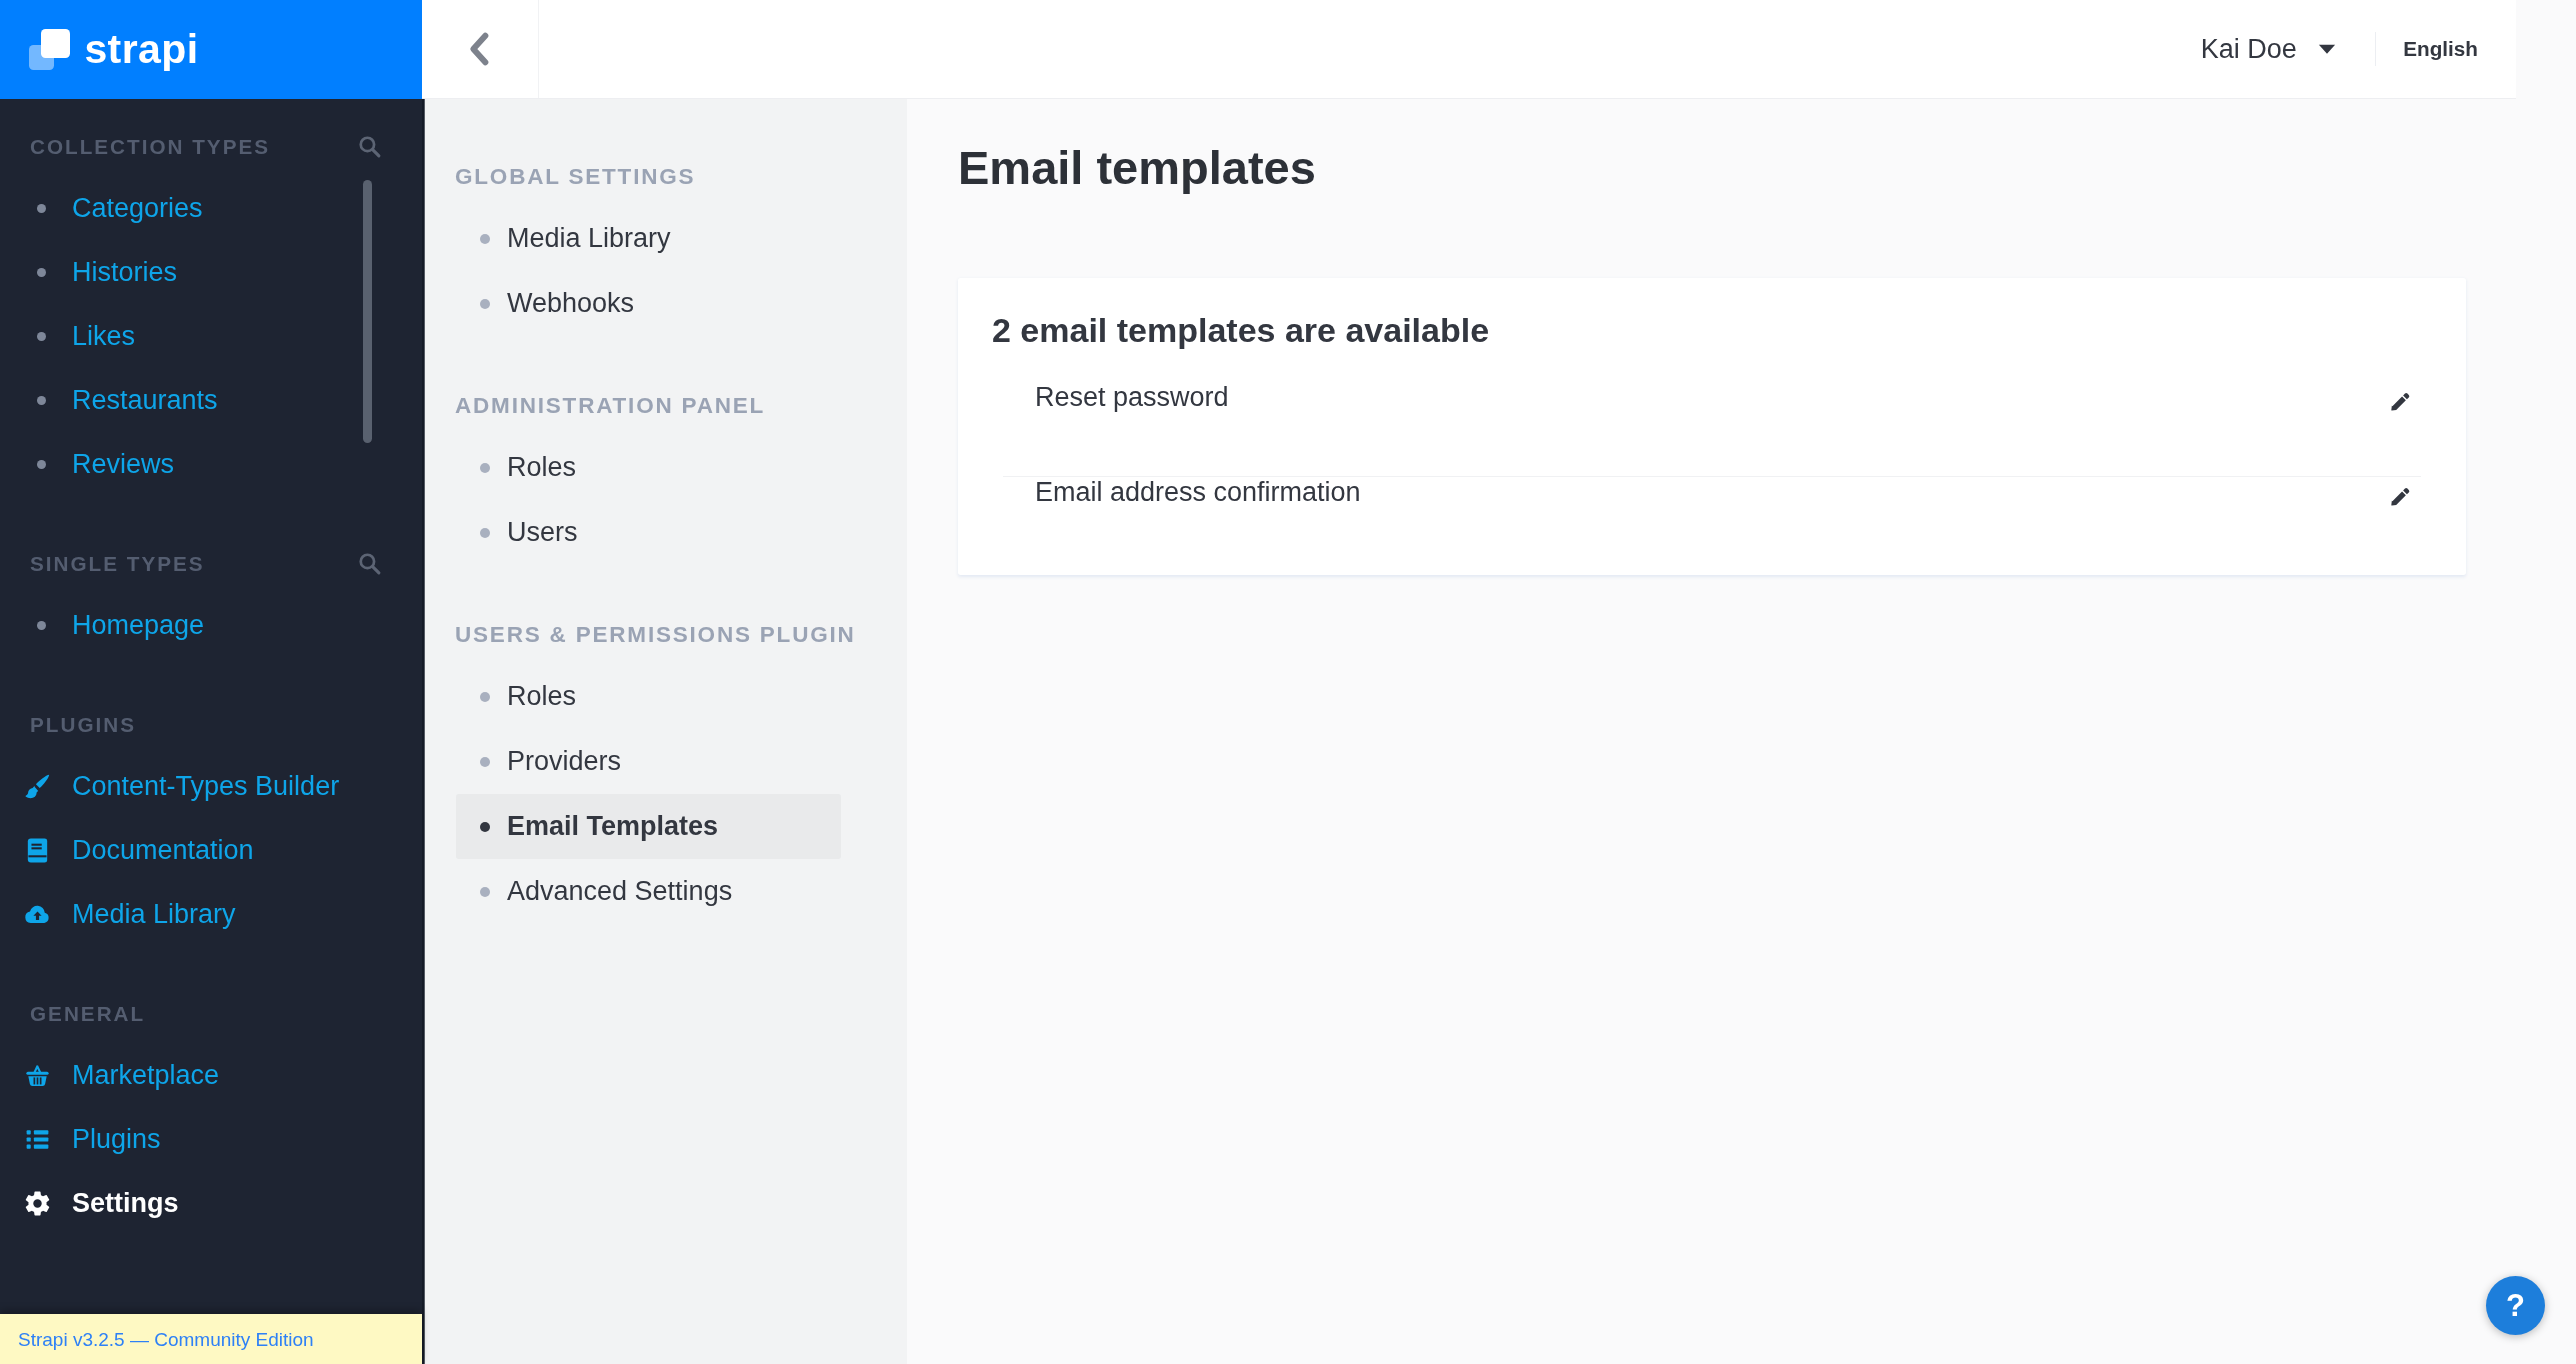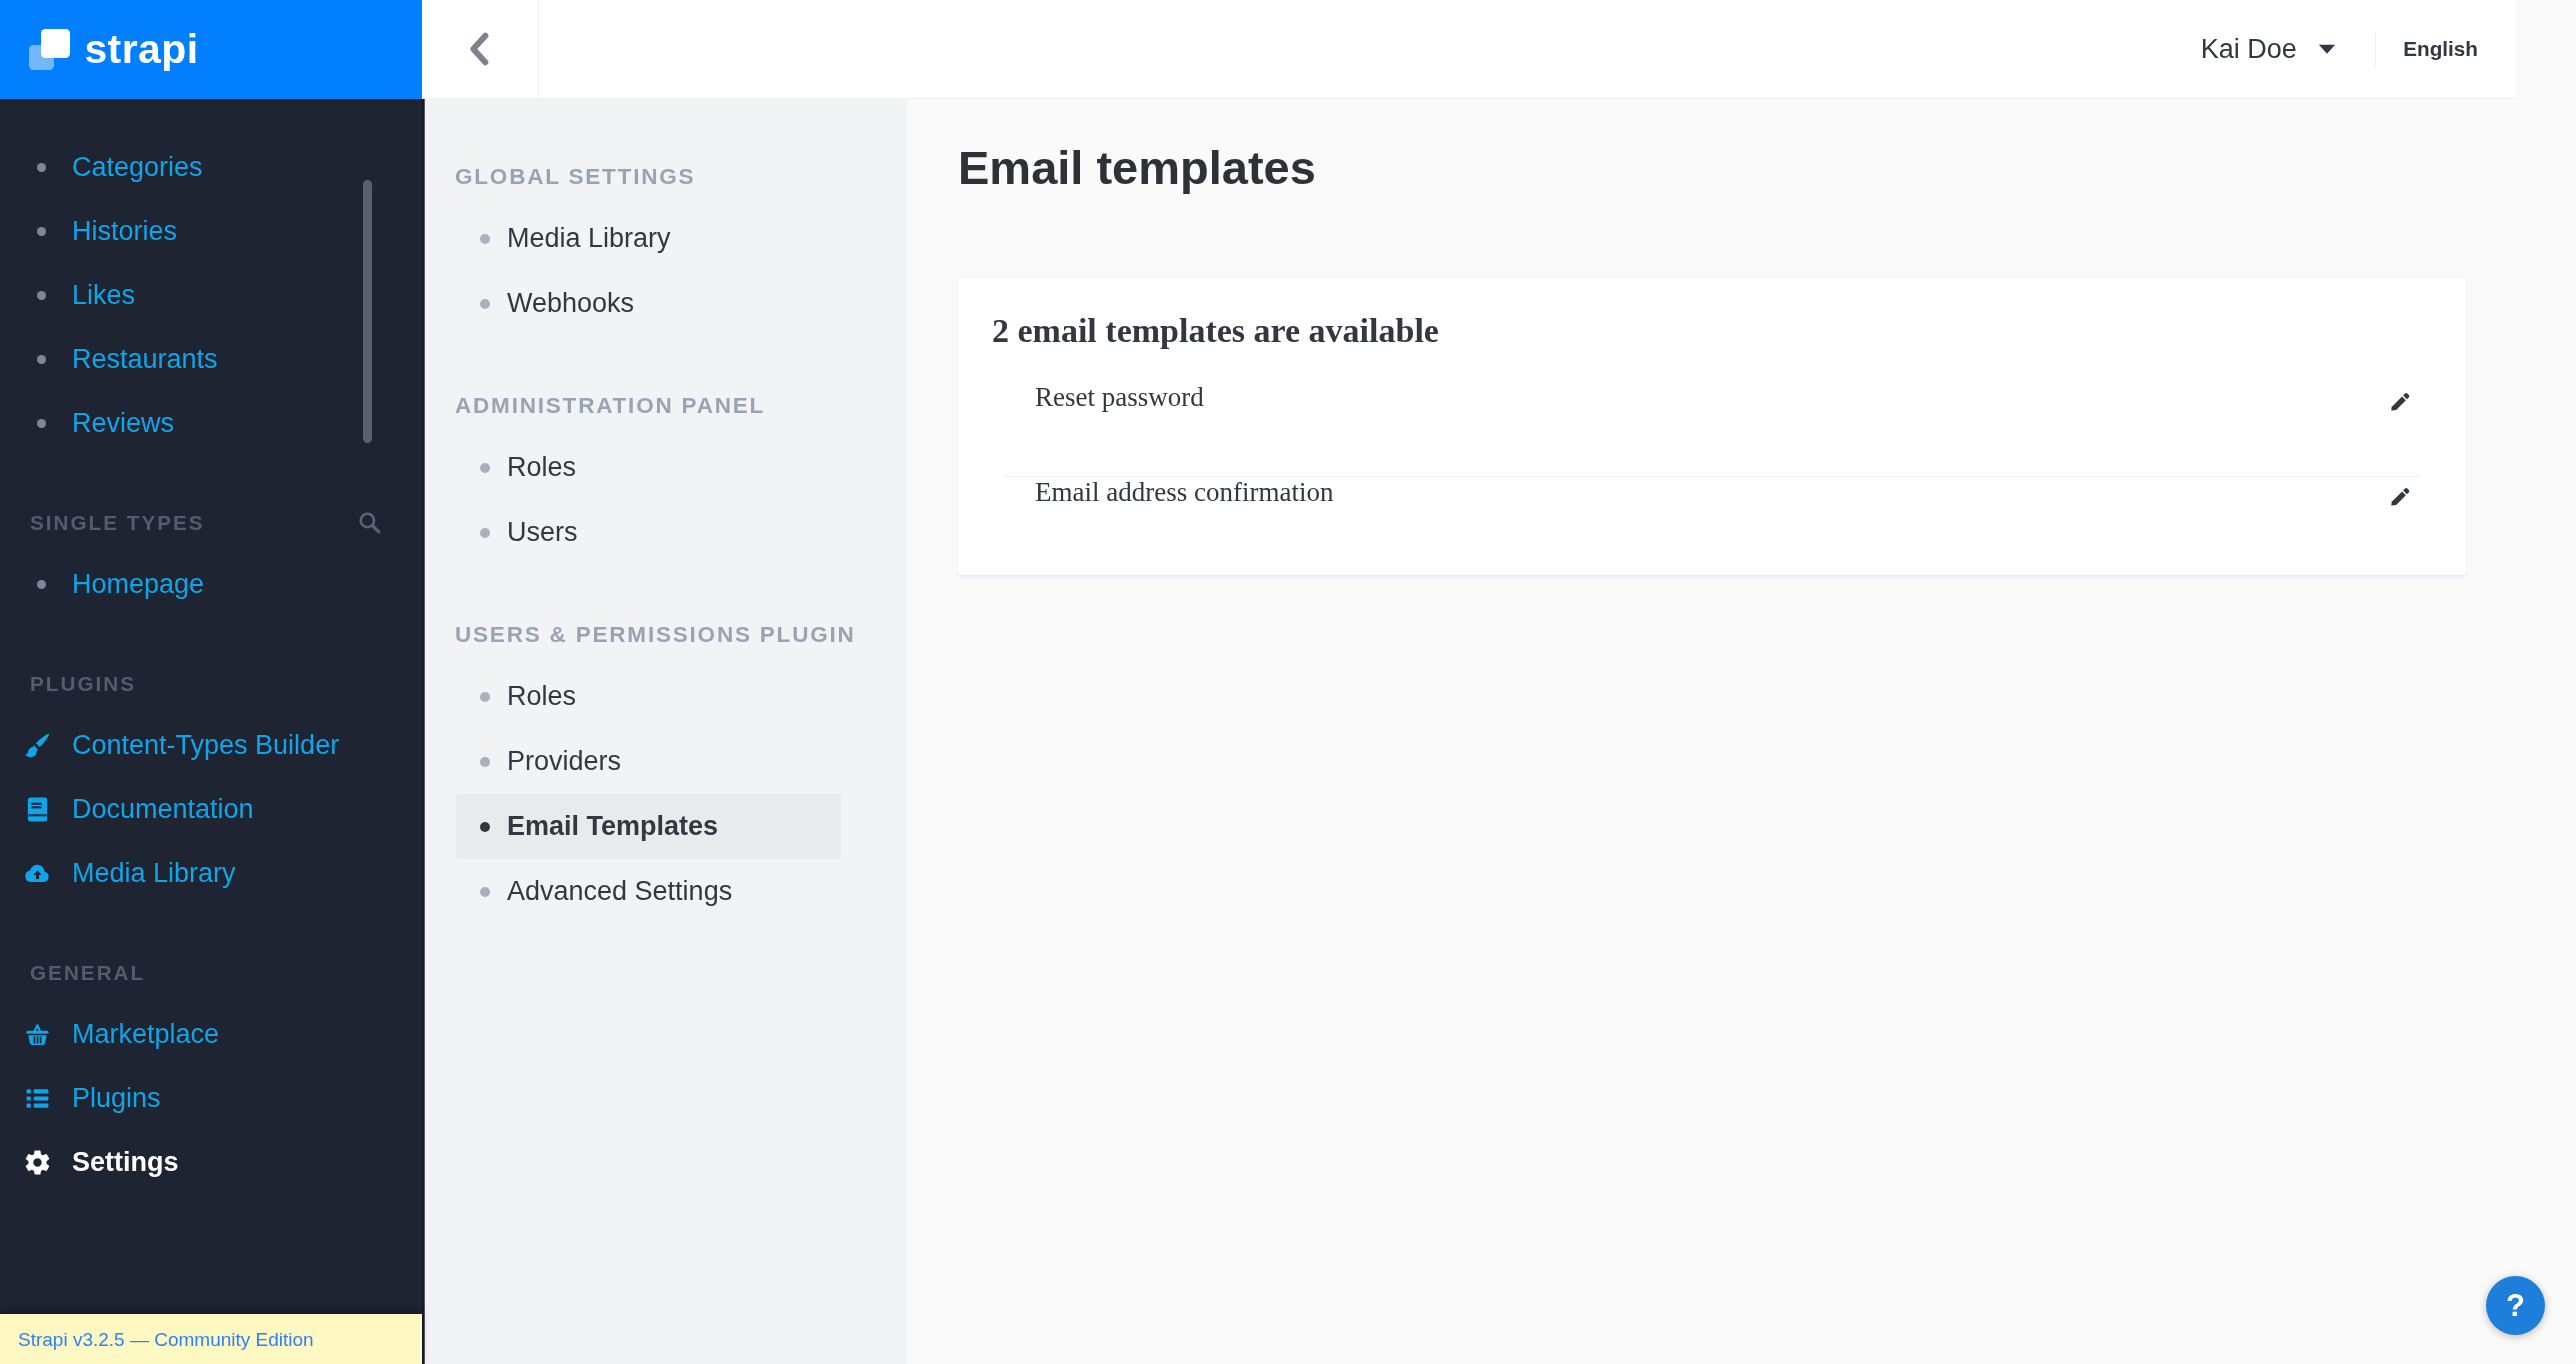--- a/index.html
+++ b/index.html
@@ -58,21 +58,21 @@
   .sn-items { list-style:none; margin:9px 0 0; padding:0 66px 0 34px; }
   .sn-item { position:relative; height:65px; display:flex; align-items:center; padding-left:51px;
              font-size:27px; color:#333740; cursor:pointer; border-radius:2.7px; }
   .sn-item .bullet { position:absolute; left:24px; top:50%; margin-top:-4.5px; width:10px; height:10px; border-radius:50%; background:#a9b0bf; }
   .sn-item.active { background:#e9eaeb; font-weight:700; }
   .sn-item.active .bullet { background:#333740; }
 
   
   .content { flex:1 1 auto; padding:40px 50px 0 51px; min-width:0; }
   .page-title { margin:0; font-size:47px; line-height:58px; font-weight:700; color:#2d3138; }
-  .card { margin-top:81px; background:#fff; border-radius:2.7px; box-shadow:0 1.8px 3.6px #e3e9f3; padding:32px 0 5.4px;font-family:Liberation Serif, serif; }
+  .card { margin-top:81px; background:#fff; border-radius:2.7px; box-shadow:0 1.8px 3.6px #e3e9f3; padding:32px 0 5.4px; }
   .card-title { margin:0 45px 0 34px; font-size:34px; line-height:41px; font-weight:700; color:#333740; }
   .rows { list-style:none; margin:31px 0 0; padding:0; }
   .row { margin:0 45px; height:94px; display:flex; justify-content:space-between; padding-left:32px; cursor:pointer; }
   .row + .row { border-top:0.9px solid #f0f1f3; }
   .row-label { font-size:27px; color:#333740; }
   .edit-btn { width:40px; height:40px; display:flex; align-items:center; justify-content:center;
               background:none; border:none; padding:0; cursor:pointer; color:#333740; }
   .edit-btn .icn { width:23.4px; height:23.4px; }
 
   .help-btn { position:fixed; left:2486px; top:1276px; width:59px; height:59px; border-radius:50%;
@@ -95,20 +95,29 @@
     <div class="logo">
       <span class="logo-mark">
         <span class="back"></span>
           <span class="front"></span>
       </span>
       <span class="logo-text">strapi</span>
     </div>
 
     <nav class="menu" id="main-sidebar-sections">
         <section class="m-section">
+          <div class="m-label">
+            <span>COLLECTION TYPES</span>
+            <span class="icn">
+              <svg viewBox="0 0 24 24">
+                <circle cx="10" cy="10" r="6.4" fill="none" stroke="currentColor" stroke-width="2.6"></circle>
+                <line x1="15" y1="15" x2="21" y2="21" stroke="currentColor" stroke-width="3" stroke-linecap="round"></line>
+              </svg>
+            </span>
+          </div>
           <ul class="m-items">
             <li class="m-item">
               <span class="bullet"></span>
               <span>Categories</span>
             </li>
             <li class="m-item">
               <span class="bullet"></span>
               <span>Histories</span>
             </li>
             <li class="m-item">

